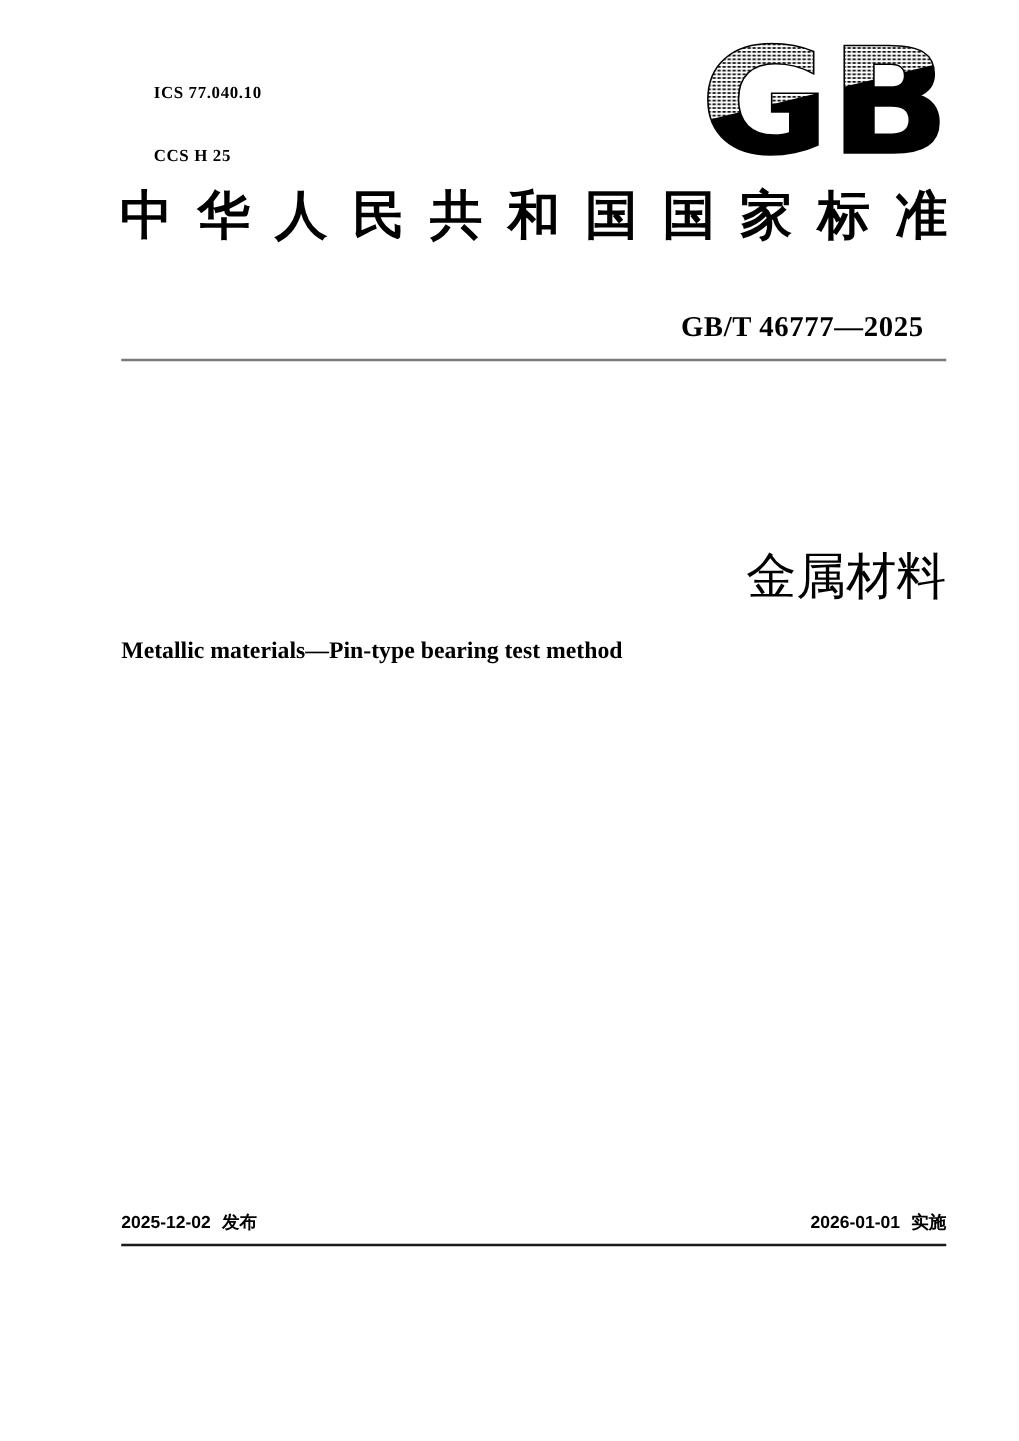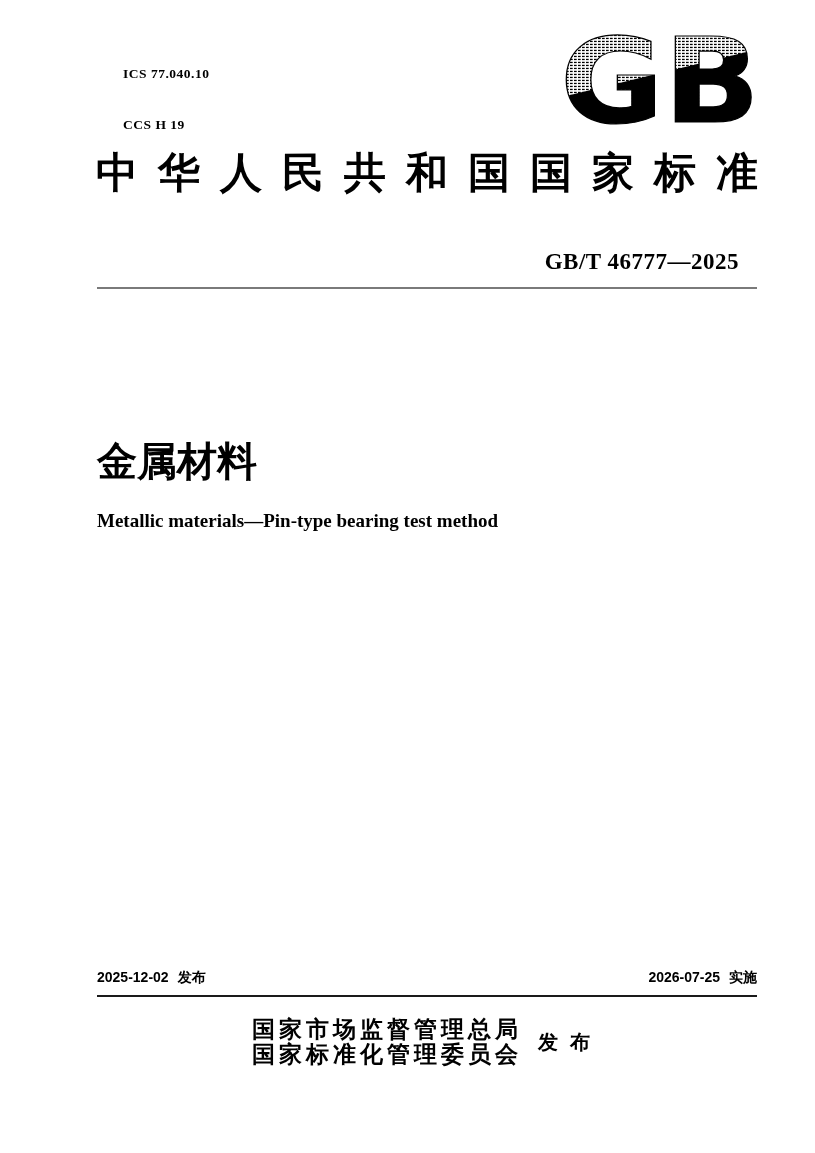--- a/index.html
+++ b/index.html
@@ -72,24 +72,24 @@
   .rule-top { top: 287px; background: #7a7a7a; }
   .rule-bottom { top: 995px; background: #1a1a1a; }
 
   
   .title-zh {
     position: absolute;
     left: 97px;
     top: 438px;
     width: 660px;
     display: flex;
-    justify-content: space-between;
+    justify-content: flex-end;
     gap: 38px;
     font-family: "DejaVu Sans", "Liberation Sans", sans-serif;
-    font-weight: bold;
+    font-weight: normal;
     font-size: 40px;
     line-height: 46px;
     white-space: nowrap;
   }
 
   .title-en {
     position: absolute;
     left: 97px;
     top: 510px;
     width: 660px;
@@ -142,21 +142,21 @@
     white-space: nowrap;
   }
 </style>
 </head>
 <body>
 
 <div class="page">
 
   <div class="ics-block">
     <div>ICS 77.040.10</div>
-    <div>CCS H 19</div>
+    <div>CCS H 25</div>
   </div>
 
   <svg class="gb-logo" viewBox="0 0 205 92" xmlns="http://www.w3.org/2000/svg">
     <defs>
       <pattern id="ht" width="4" height="3" patternUnits="userSpaceOnUse">
         <rect x="0" y="0.8" width="2.7" height="1.3" fill="#000"></rect>
       </pattern>
       <clipPath id="bc">
         <polygon points="0,64 205,14 205,92 0,92"></polygon>
       </clipPath>
@@ -188,27 +188,20 @@
     <span>金属材料</span>
   </div>
 
   <div class="title-en">Metallic materials—Pin-type bearing test method</div>
 
   <div class="dates">
     <div>
       <span>2025-12-02</span><span class="label">发布</span>
     </div>
     <div>
-      <span>2026-07-25</span><span class="label">实施</span>
+      <span>2026-01-01</span><span class="label">实施</span>
     </div>
   </div>
 
   <div class="rule rule-bottom"></div>
 
-  <div class="issuer-row">
-    <div class="issuer-lines">
-      <div>国家市场监督管理总局</div>
-      <div>国家标准化管理委员会</div>
-    </div>
-    <div class="publish">发布</div>
-  </div>
 
 </div>
 
 </body></html>

